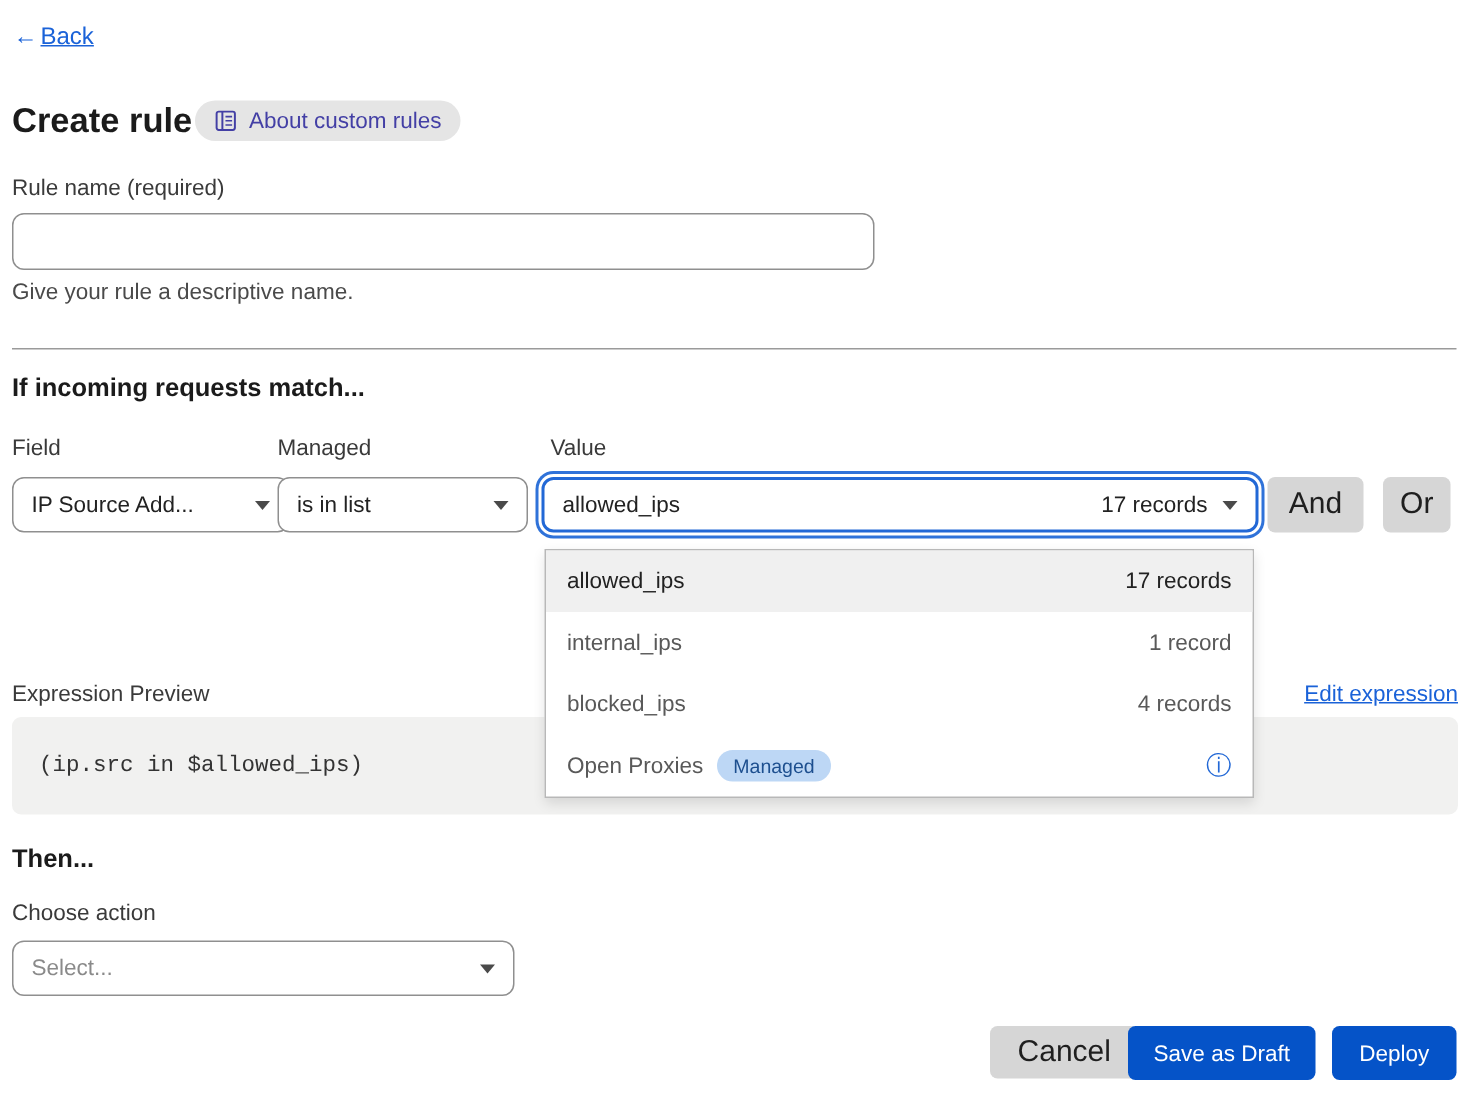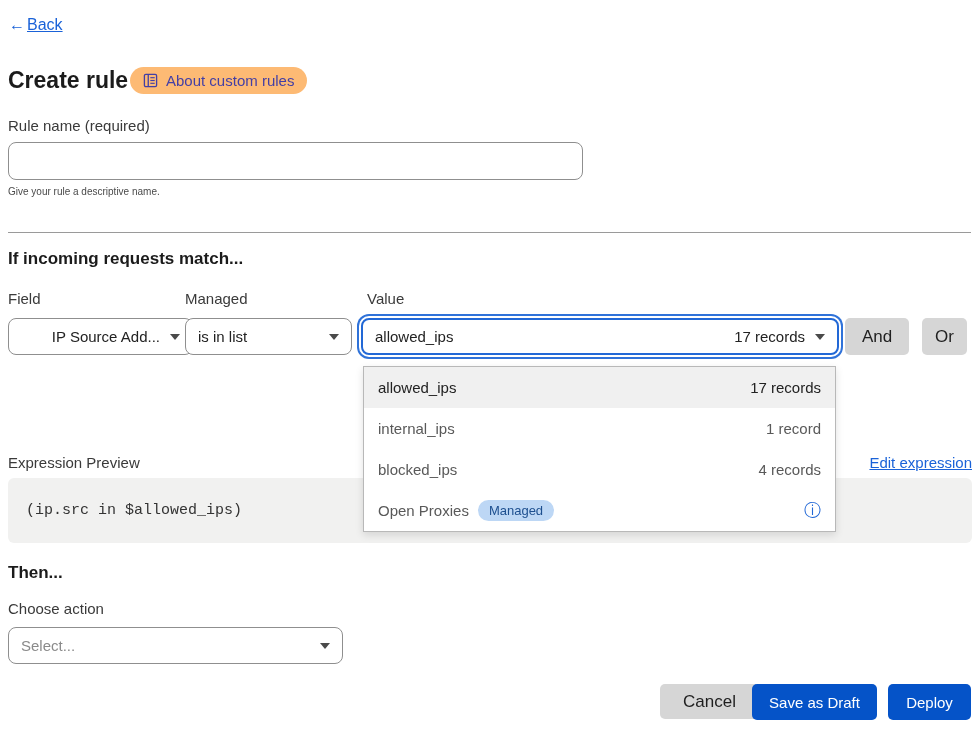--- a/index.html
+++ b/index.html
@@ -15,28 +15,28 @@
   
   .back { position: absolute; left: 9px; top: 16px; font-size: 16px; color: #1a62d8; }
   .back .arrow { text-decoration: none; margin-right: 2px; }
   .back .lbl { text-decoration: underline; }
 
   
   .title { position: absolute; left: 8px; top: 67px; font-size: 23px; font-weight: 700; color: #1b1b1b; }
   .about-badge {
     position: absolute; left: 130px; top: 67px; height: 27px;
     display: inline-flex; align-items: center; gap: 8px;
-    background: #fdba74; border-radius: 14px; padding: 0 13px;
+    background: #e5e5e5; border-radius: 14px; padding: 0 13px;
     color: #433fa5; font-size: 15px; cursor: pointer;
   }
   .about-badge svg { display: block; }
 
   
   .field-label { position: absolute; font-size: 15px; color: #3a3a3a; }
-  .helper { position: absolute; left: 8px; top: 186px; font-size: 10px; color: #4a4a4a; }
+  .helper { position: absolute; left: 8px; top: 186px; font-size: 15px; color: #4a4a4a; }
 
   
   .text-input {
     position: absolute; left: 8px; top: 142px; width: 575px; height: 38px;
     border: 1px solid #8f8f8f; border-radius: 8px; background: #fff;
     font-family: "Liberation Sans", sans-serif; font-size: 15px; padding: 0 12px; outline: none;
   }
   .select {
     position: absolute; height: 37px; background: #fff;
     border: 1px solid #8f8f8f; border-radius: 8px;
@@ -69,21 +69,21 @@
     background: #fff; border: 2px solid #2268d6; border-radius: 8px;
     box-shadow: 0 0 0 2px #ffffff, 0 0 0 4px #2f72d9;
     display: flex; align-items: center; justify-content: space-between;
     padding: 0 12px; font-size: 15px; color: #222; cursor: pointer;
   }
   .value-select .right-group { display: flex; align-items: center; }
 
   
   .btn-grey {
     position: absolute; height: 37px; background: #d6d6d6; border: none; border-radius: 5px;
-    font-family: "Liberation Sans", sans-serif; font-size: 17px; color: #1f1f1f;
+    font-family: "Liberation Sans", sans-serif; font-size: 20px; color: #1f1f1f;
     display: flex; align-items: center; justify-content: center; cursor: pointer;
   }
   .btn-blue {
     position: absolute; height: 36px; background: #0553c8; border: none; border-radius: 5px;
     font-family: "Liberation Sans", sans-serif; font-size: 15px; color: #ffffff;
     display: flex; align-items: center; justify-content: center; cursor: pointer;
   }
 
   
   .dropdown {
@@ -153,21 +153,21 @@
 
   <div class="field-label" style="left:8px; top:290px;">Field</div>
   <div class="field-label" style="left:185px; top:290px;">Managed</div>
   <div class="field-label" style="left:367px; top:290px;">Value</div>
 
   <div class="manage-lists">
     <span class="gear">⚙</span>
     <span class="lbl">Manage lists</span>
   </div>
 
-  <div class="select" style="left:8px; top:318px; width:185px;justify-content:flex-end;">
+  <div class="select" style="left:8px; top:318px; width:185px;">
     <span>IP Source Add...</span>
     <span class="caret"></span>
   </div>
 
   <div class="select" style="left:185px; top:318px; width:167px;">
     <span>is in list</span>
     <span class="caret"></span>
   </div>
 
   <div class="value-select">

